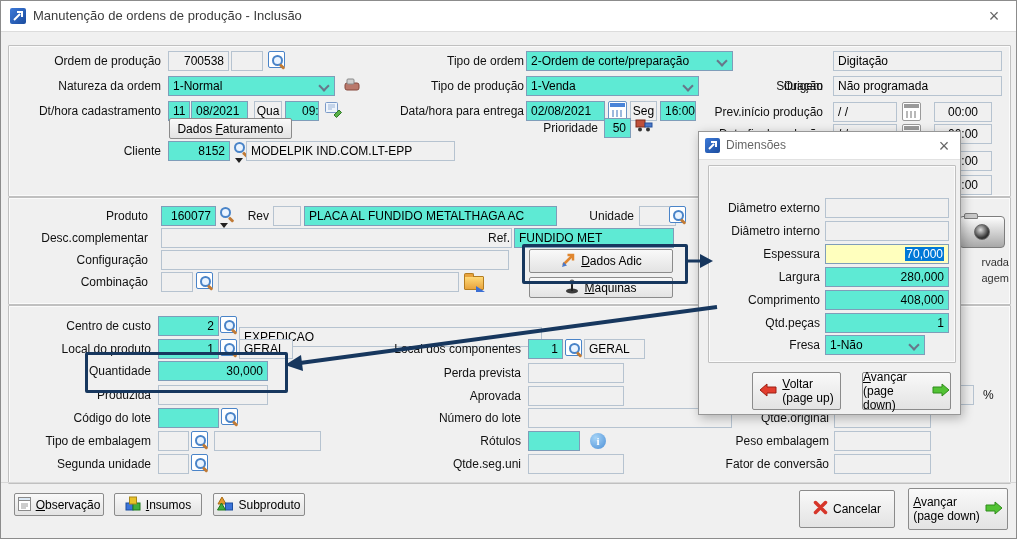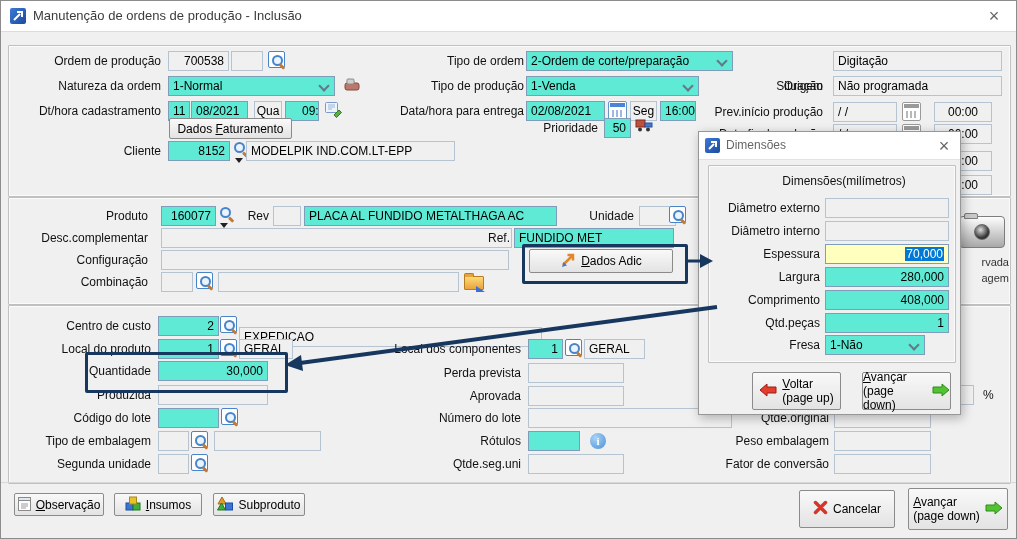--- a/index.html
+++ b/index.html
@@ -165,20 +165,28 @@
   <span class="folder" style="left:463px;top:275px;"></span>
 
   <div class="btn" style="left:528px;top:248px;width:144px;height:24px;">
     <span><svg width="16" height="16">
           <path d="M3 13 L12 4" stroke="#e0862f" stroke-width="2.5"></path>
           <path d="M7.5 3 H13 V8.5" fill="none" stroke="#e0862f" stroke-width="2.5"></path>
           <path d="M2 15 l5 -1.5 -3.5 -3.5 z" fill="#4a78c8"></path>
         </svg></span>
     <span><u>D</u><span>ados Adic</span></span>
   </div>
+  <div class="btn" style="left:528px;top:276px;width:144px;height:21px;">
+    <span><svg width="14" height="16">
+          <ellipse cx="7" cy="13" rx="6" ry="2.5" fill="#3a3a3a"></ellipse>
+          <rect x="6" y="5" width="2" height="8" fill="#222"></rect>
+          <circle cx="7" cy="4" r="2.5" fill="#666"></circle>
+        </svg></span>
+    <span><u>M</u><span>áquinas</span></span>
+  </div>
 
   <div class="group" style="left:7px;top:304px;width:1001px;height:177px;"></div>
 
   <span class="lbl" style="left:10px;top:315px;width:140px;">Centro de custo</span>
   <span class="fld num" style="left:157px;top:315px;width:61px;">2</span>
   <span class="magbox loupe" style="left:219px;top:315px;"></span>
   <span class="fld ro" style="left:238px;top:326px;width:303px;">EXPEDICAO</span>
 
   <span class="lbl" style="left:10px;top:338px;width:140px;">Local do produto</span>
   <span class="fld num" style="left:157px;top:338px;width:61px;">1</span>
@@ -285,21 +293,20 @@
       <span class="app-ico" style="left:6px;top:6px;width:15px;height:15px;">
         <svg width="15" height="15">
             <path d="M4 11 L9 6" stroke="#fff" stroke-width="2"></path>
             <path d="M6 4 h5 v5" fill="none" stroke="#fff" stroke-width="2"></path>
           </svg>
       </span>
       <span class="wtitle" style="left:27px;top:6px;font-size:12px;color:#666;">Dimensões</span>
       <span class="close-x" style="right:4px;top:2px;">×</span>
     </div>
     <div class="group" style="left:9px;top:33px;width:246px;height:196px;"></div>
-    <span class="dlbl" style="left:45px;top:39px;width:200px;text-align:center;">Dimensões(milímetros)</span>
 
     <span class="dlbl" style="left:9px;top:66px;width:112px;">Diâmetro externo</span>
     <span class="fld ro" style="left:126px;top:66px;width:124px;"></span>
 
     <span class="dlbl" style="left:9px;top:89px;width:112px;">Diâmetro interno</span>
     <span class="fld ro" style="left:126px;top:89px;width:124px;"></span>
 
     <span class="dlbl" style="left:9px;top:112px;width:112px;">Espessura</span>
     <span class="fld num" style="left:126px;top:112px;width:124px;background:#ffffbe;"><span class="sel">70,000</span></span>
 

